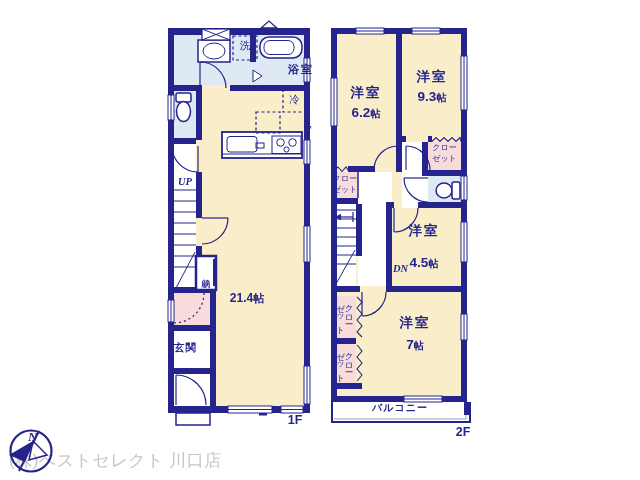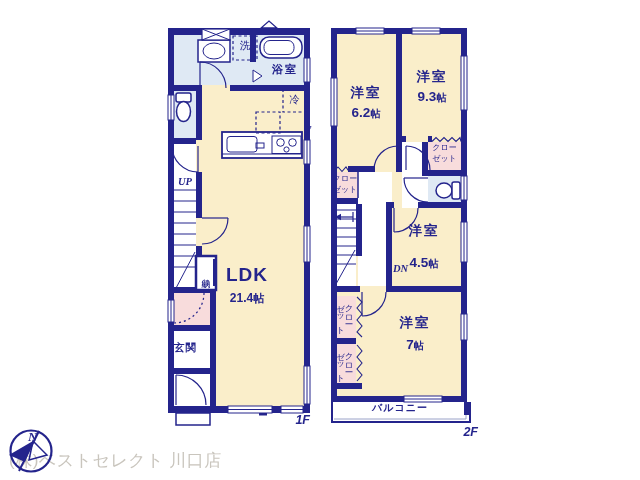--- a/index.html
+++ b/index.html
@@ -2,21 +2,21 @@
 <html><head>
 <meta charset="utf-8">
 <style>
   html,body{margin:0;padding:0;background:#fff;}
   .stage{position:relative;width:640px;height:480px;background:#ffffff;overflow:hidden;
          font-family:"Liberation Sans",sans-serif;}
   svg{position:absolute;left:0;top:0;}
   .lbl{position:absolute;color:#24248c;white-space:nowrap;line-height:1;}
   .c{text-align:center;}
   .b{font-weight:bold;}
-  .r{text-align:right;font-style:italic;}
+  .r{text-align:center;}
   .it{font-family:"Liberation Serif",serif;font-style:italic;font-weight:bold;}
   .vone span{writing-mode:vertical-rl;text-orientation:mixed;display:inline-block;}
   .vwrap{display:flex;flex-direction:row-reverse;justify-content:center;}
   .vwrap span{writing-mode:vertical-rl;text-orientation:mixed;letter-spacing:1px;}
   
   .wall{fill:#24248c;}
   .cream{fill:#faeeca;}
   .blue{fill:#dfe9f4;}
   .pink{fill:#f8dcdc;}
   .white{fill:#ffffff;}
@@ -286,25 +286,24 @@
   <g>
     <circle cx="31" cy="451" r="20.5" fill="none" stroke="#24248c" stroke-width="2.2"></circle>
     <polygon points="9,455 33,441 25,462" fill="#24248c"></polygon>
     <polygon points="33,441 47,455 29,460" fill="none" stroke="#24248c" stroke-width="1.5"></polygon>
     <line x1="39" y1="431" x2="19" y2="471" stroke="#24248c" stroke-width="2"></line>
     <text x="28" y="441" font-family="Liberation Serif,serif" font-style="italic" font-weight="bold" font-size="13" fill="#24248c">N</text>
   </g>
 </svg>
 
 <div class="lbl c" style="left:233px;top:40px;width:24px;font-size:10.5px;">洗</div>
-<div class="lbl c b" style="left:264px;top:64px;width:42px;font-size:11px;letter-spacing:2px;">浴室</div>
+<div class="lbl c b" style="left:272px;top:64px;width:42px;font-size:11px;letter-spacing:2px;text-align:right;">浴室</div>
 <div class="lbl c" style="left:283px;top:94px;width:23px;font-size:10.5px;">冷</div>
 <div class="lbl c it" style="left:175px;top:177px;width:20px;font-size:10.5px;">UP</div>
 <div class="lbl c vone" style="left:199px;top:259px;width:13px;height:30px;"><span style="font-size:9px;">収納</span></div>
-<div class="lbl c b" style="left:213px;top:265px;width:68px;font-size:19px;letter-spacing:1px;">LDK</div>
 <div class="lbl c b" style="left:209px;top:289px;width:76px;"><span style="font-size:12px;">21.4</span><span style="font-size:11px;">帖</span></div>
 <div class="lbl c b" style="left:174px;top:342px;width:17px;font-size:10.5px;letter-spacing:1px;">玄関</div>
 <div class="lbl r b" style="left:280px;top:414px;width:30px;font-size:12.5px;">1F</div>
 
 <div class="lbl c b" style="left:336px;top:86px;width:60px;font-size:13.5px;letter-spacing:2px;">洋室</div>
 <div class="lbl c b" style="left:336px;top:104px;width:60px;text-align:center;"><span style="font-size:13.5px;">6.2</span><span style="font-size:10px;">帖</span></div>
 <div class="lbl c b" style="left:402px;top:70px;width:60px;font-size:13.5px;letter-spacing:2px;">洋室</div>
 <div class="lbl c b" style="left:402px;top:88px;width:60px;"><span style="font-size:13.5px;">9.3</span><span style="font-size:10px;">帖</span></div>
 <div class="lbl c" style="left:428px;top:144px;width:33px;font-size:8px;">クロー</div>
 <div class="lbl c" style="left:428px;top:155px;width:33px;font-size:8px;">ゼット</div>

